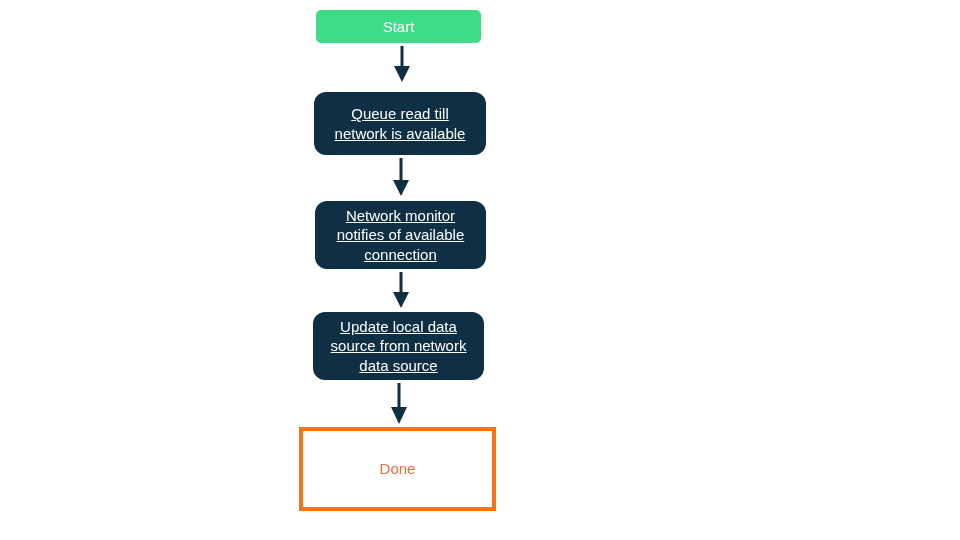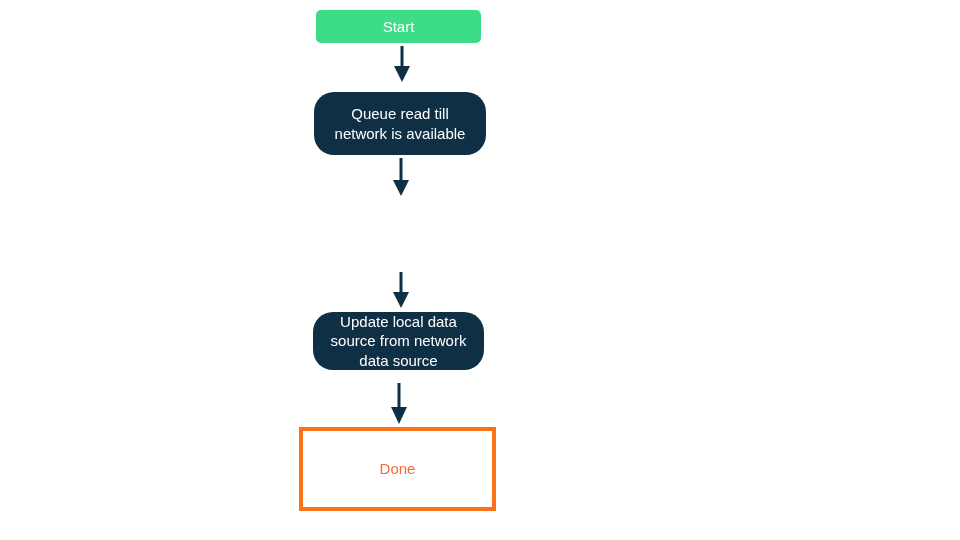--- a/index.html
+++ b/index.html
@@ -37,28 +37,29 @@
     width: 165px;
     height: 33px;
     border-radius: 5px;
     background: #3ddd87;
     color: #ffffff;
     font-size: 15px;
   }
 
   
   .node-process {
-    border-radius: 20px;
+    border-radius: 12px;
     background: #0f3044;
     color: #ffffff;
     font-size: 15px;
+    text-decoration: underline;
   }
   .node-p1 { left: 314px; top: 92px;  width: 172px; height: 63px; }
   .node-p2 { left: 315px; top: 201px; width: 171px; height: 68px; }
-  .node-p3 { left: 313px; top: 312px; width: 171px; height: 58px; }
+  .node-p3 { left: 313px; top: 312px; width: 171px; height: 68px; }
 
   
   .node-done {
     left: 299px;
     top: 427px;
     width: 197px;
     height: 84px;
     background: #ffffff;
     border: 4px solid #f97316;
     border-radius: 0;
@@ -92,20 +93,23 @@
   </svg>
 
   <div class="node node-process node-p1">Queue read till
 network is available</div>
 
   <svg class="arrow" style="left:391px; top:158px;" width="20" height="42" viewBox="0 0 20 42">
     <line x1="10" y1="0" x2="10" y2="24"></line>
     <polygon points="2,22 18,22 10,38"></polygon>
   </svg>
 
+  <div class="node node-process node-p2">Network monitor
+notifies of available
+connection</div>
 
   <svg class="arrow" style="left:391px; top:272px;" width="20" height="40" viewBox="0 0 20 40">
     <line x1="10" y1="0" x2="10" y2="22"></line>
     <polygon points="2,20 18,20 10,36"></polygon>
   </svg>
 
   <div class="node node-process node-p3">Update local data
 source from network
 data source</div>
 

